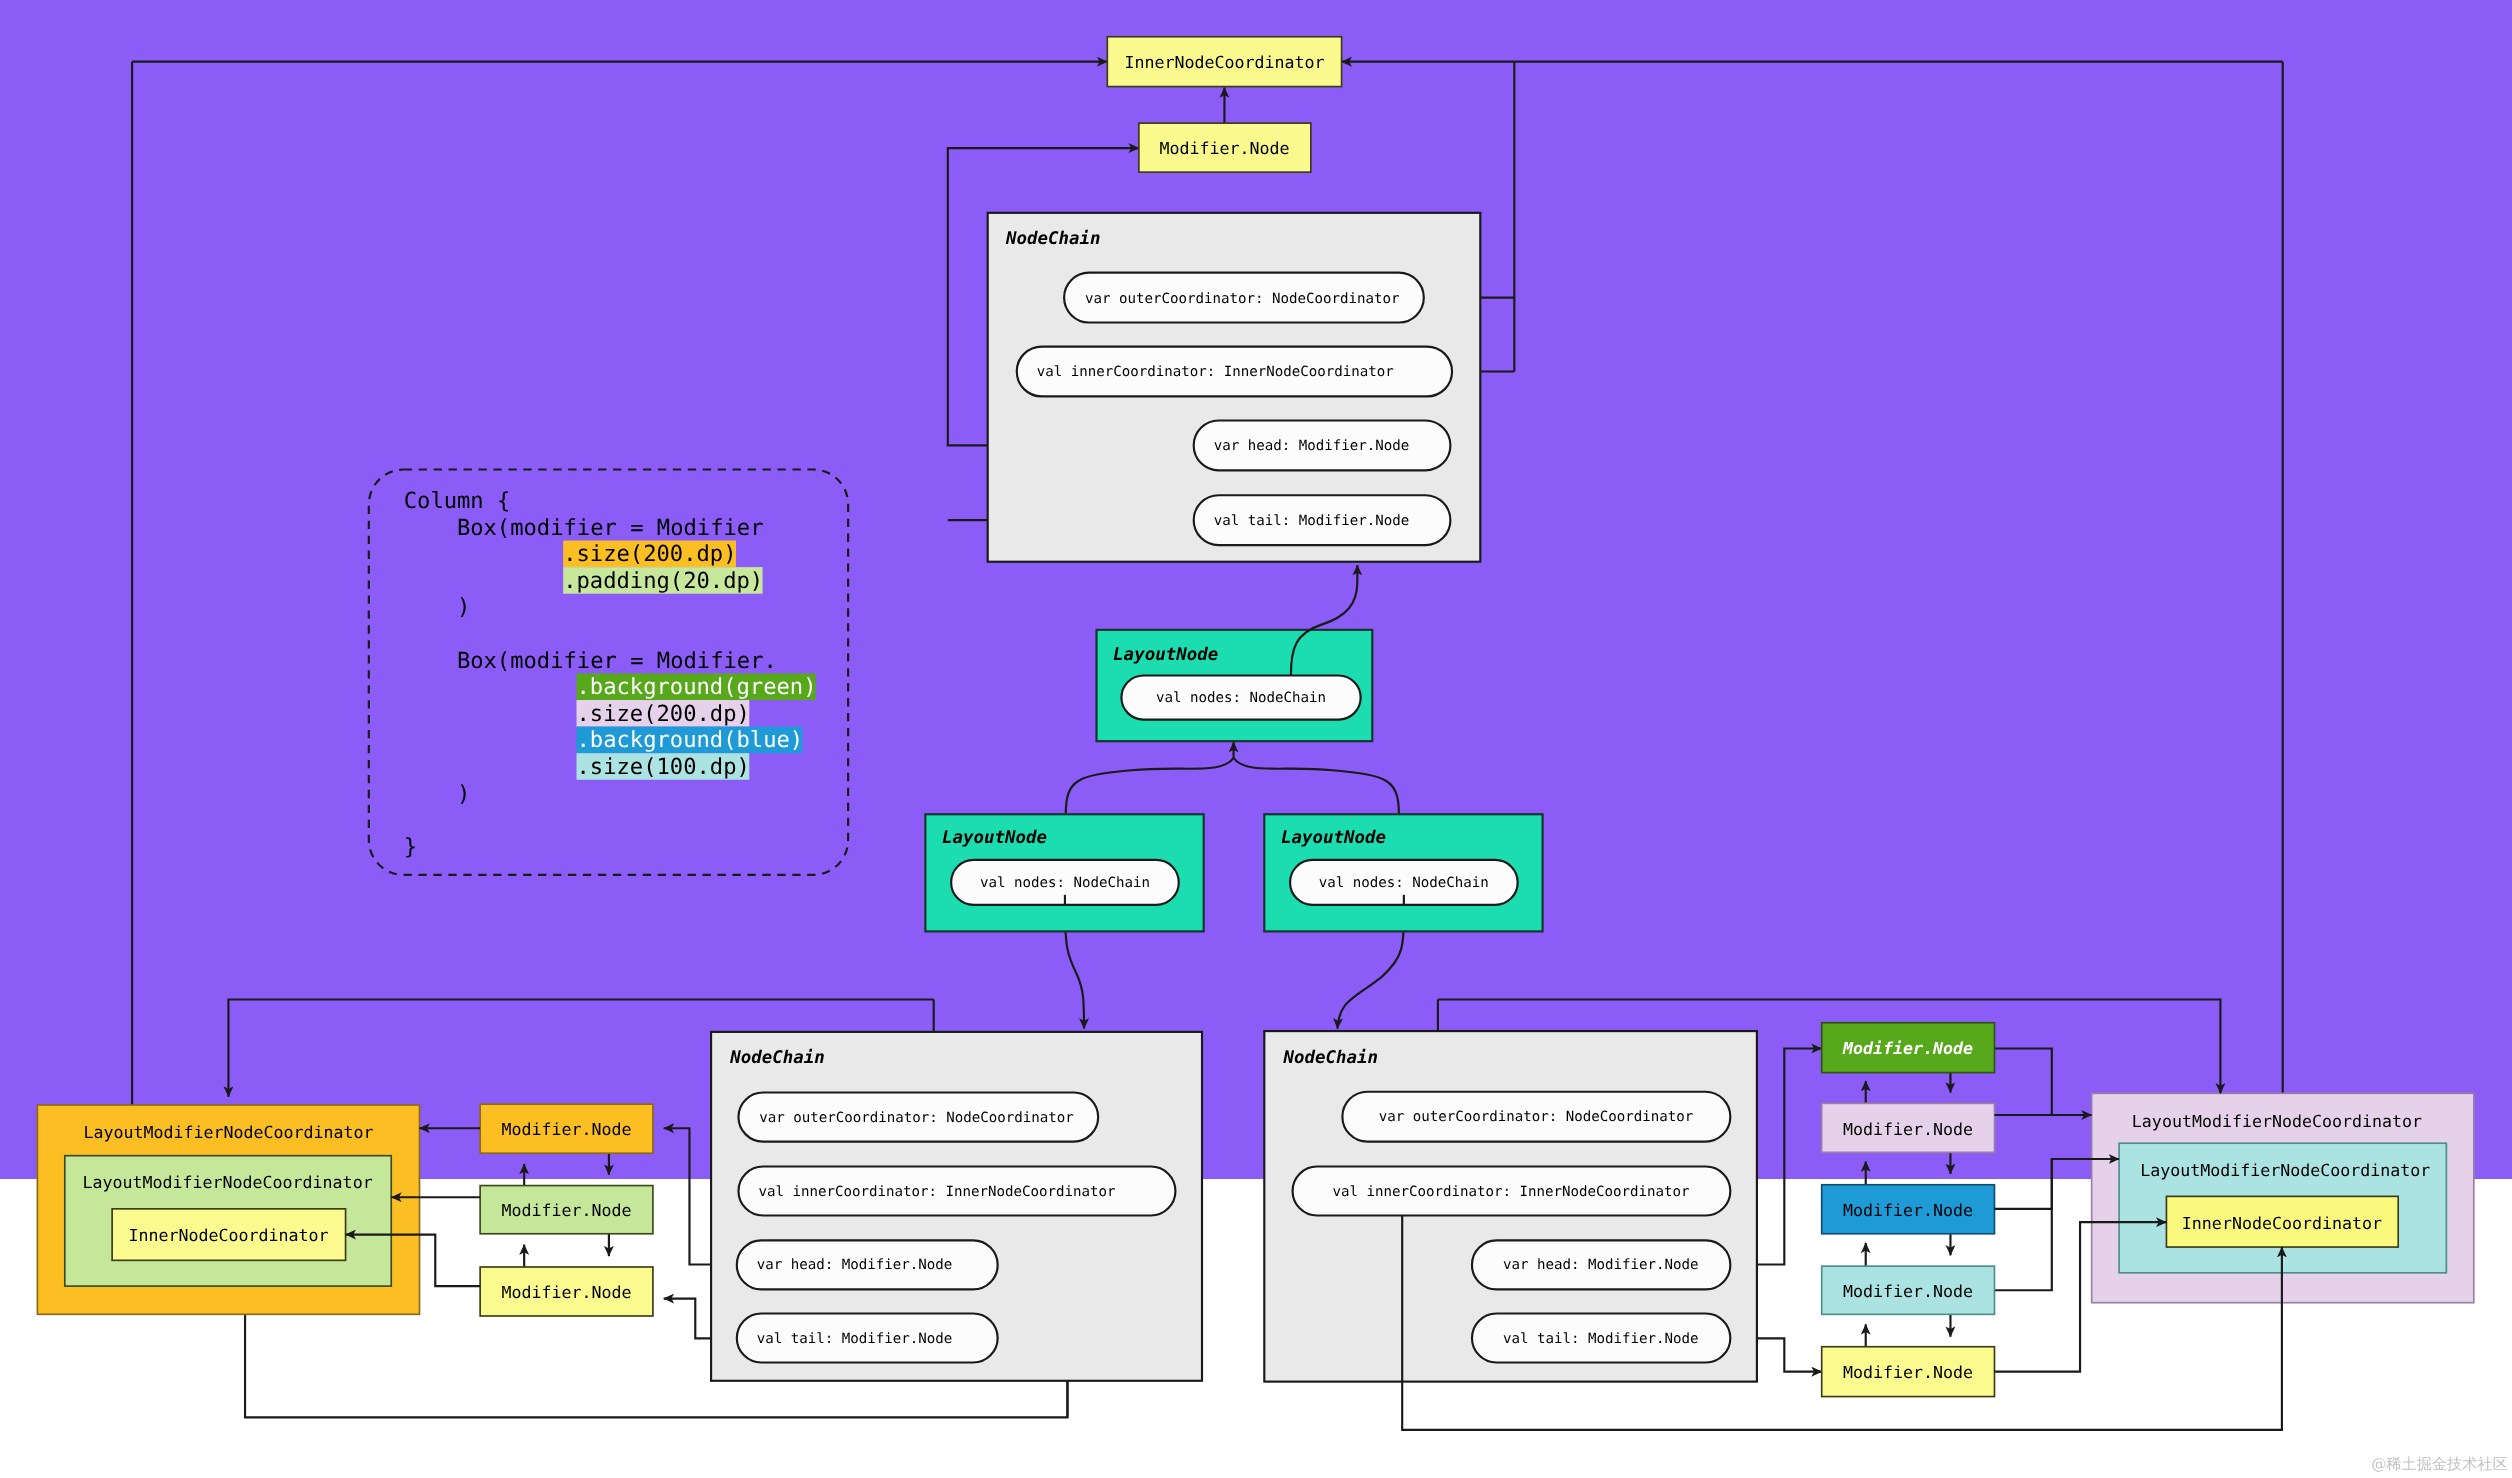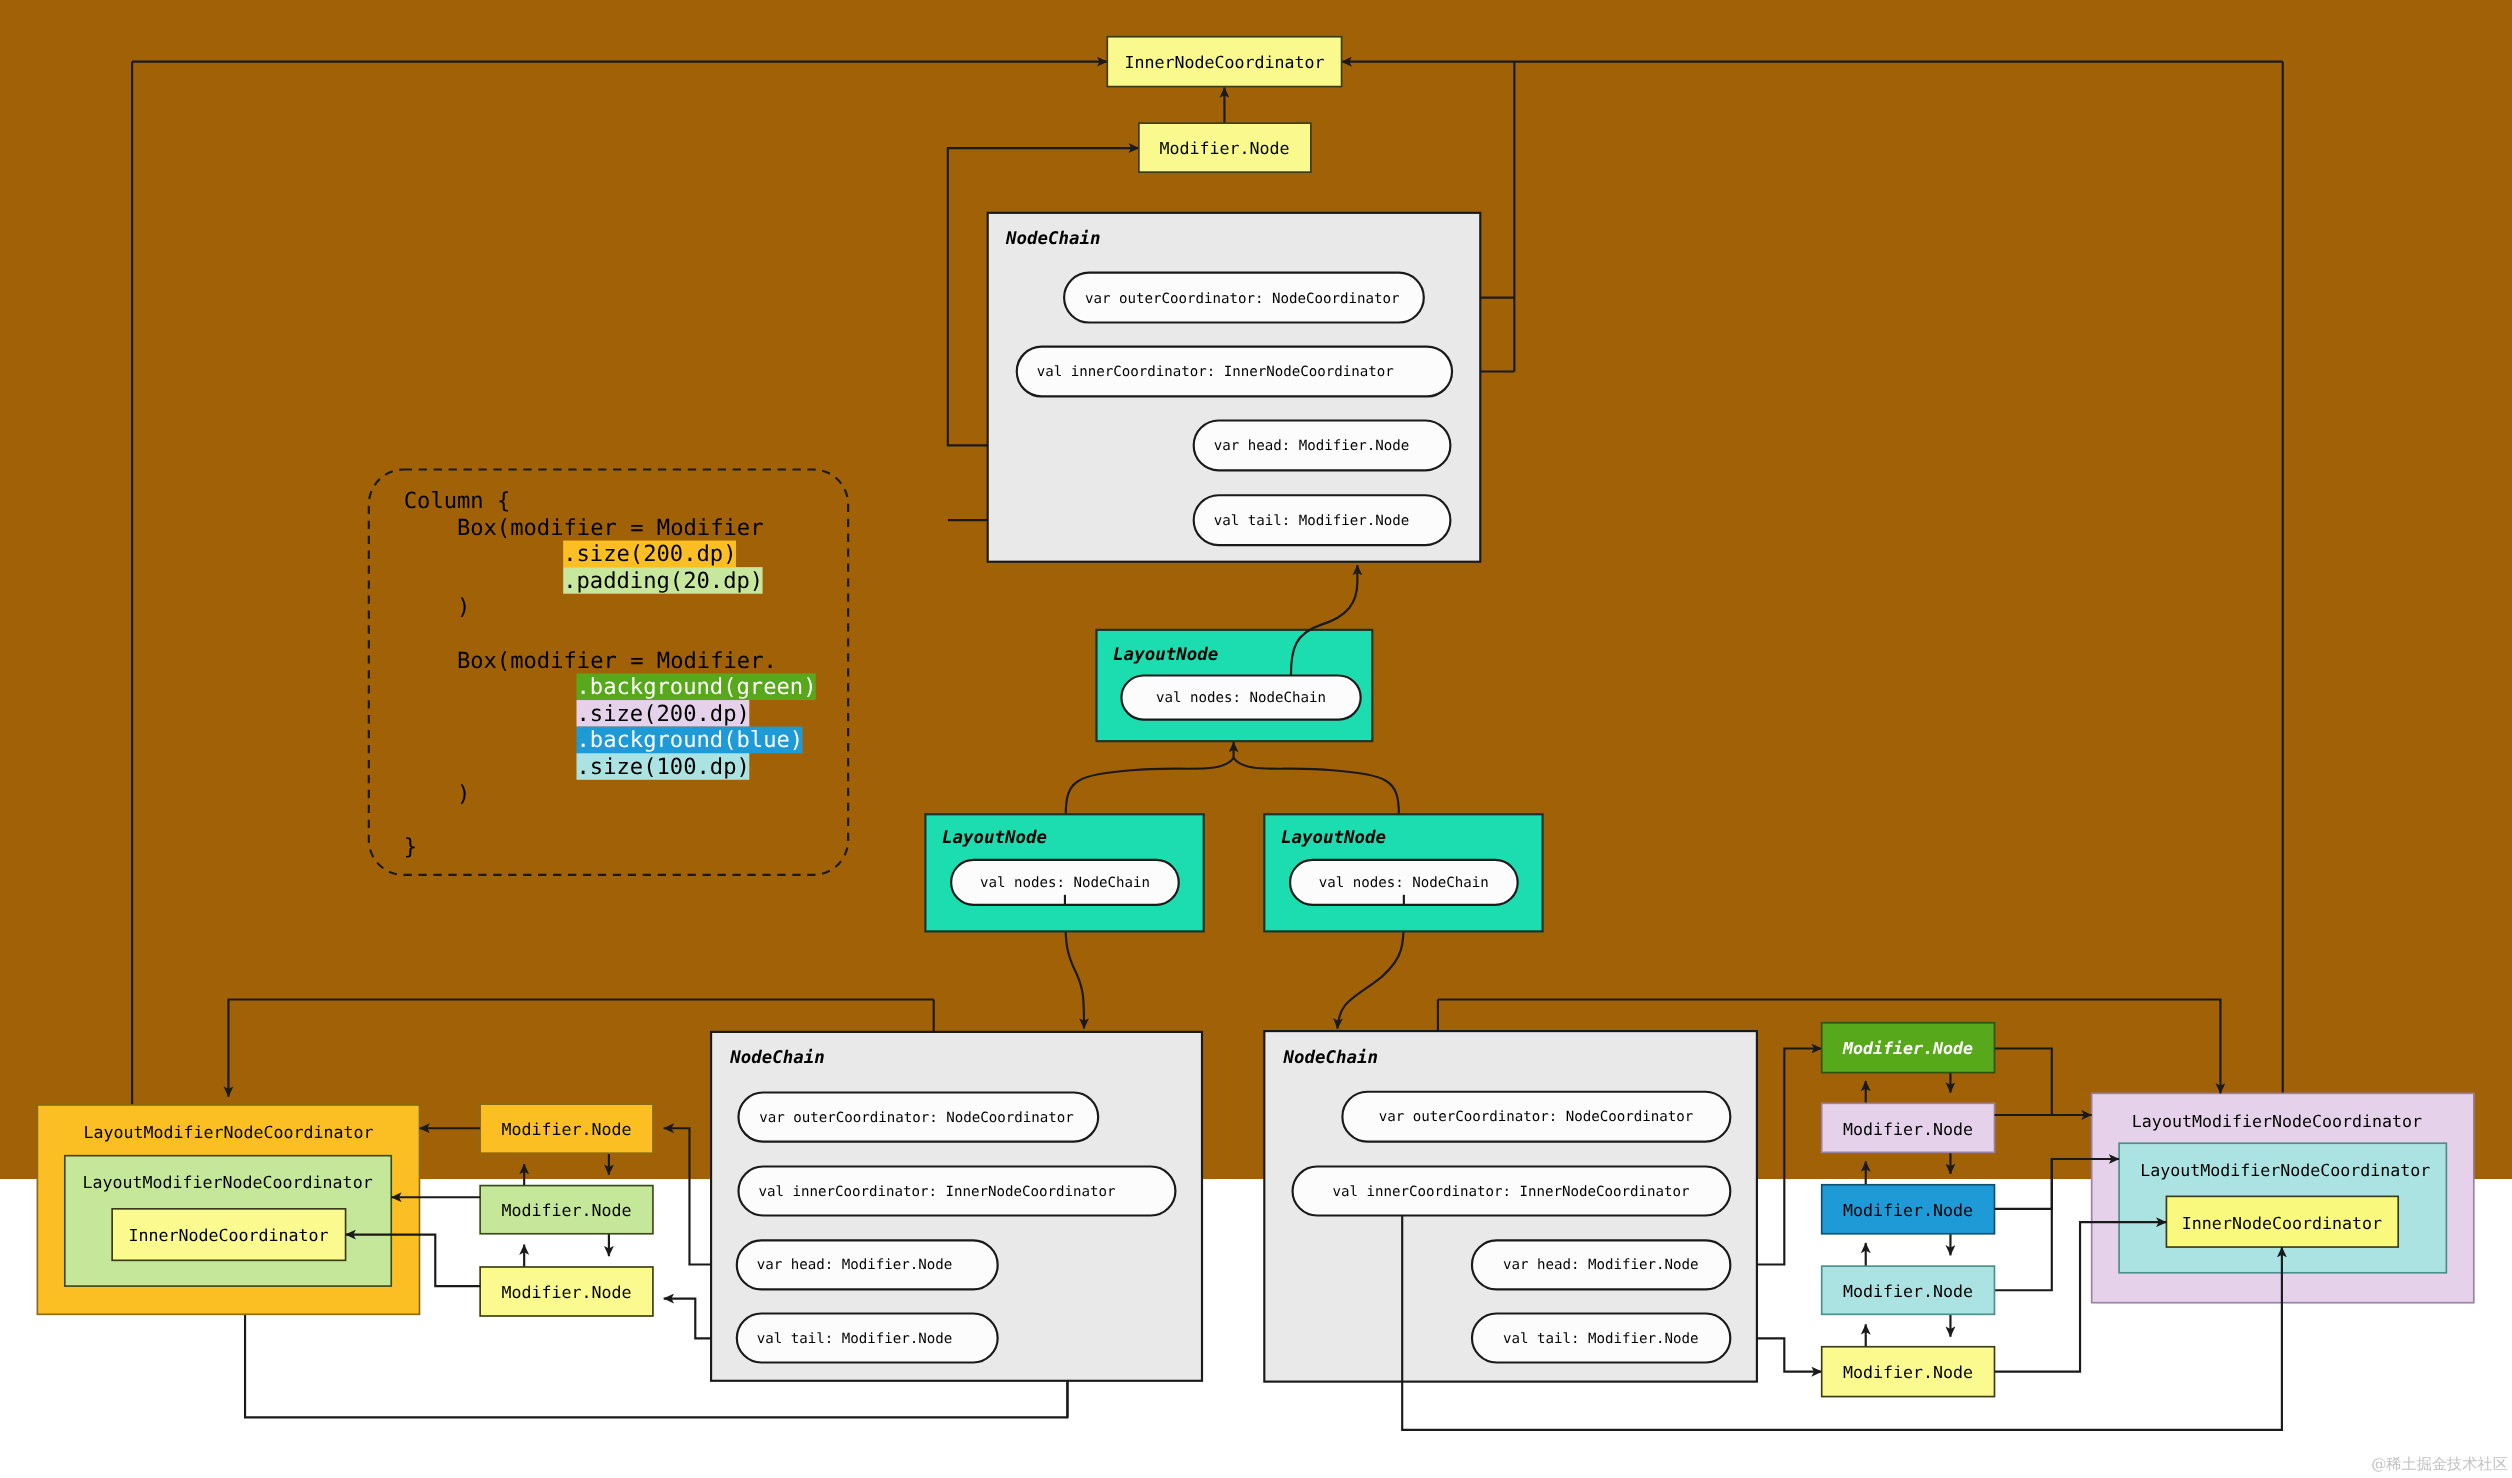--- a/index.html
+++ b/index.html
@@ -1,19 +1,19 @@
 <!DOCTYPE html>
 <html style="font-size:13.3px"><head>
 <meta charset="utf-8">
 <title>Compose NodeChain diagram</title>
 <style>
   html,body{margin:0;padding:0;background:#ffffff;}
   body{width:2512px;height:1479px;overflow:hidden;
        font-family:"DejaVu Sans Mono","Liberation Mono",monospace;}
-  #stage{position:relative;width:2512px;height:1179px;background:#a16207;}
+  #stage{position:relative;width:2512px;height:1179px;background:#8b5cf6;}
   svg#diagram{position:absolute;left:0;top:0;display:block;}
   svg text{font-family:"DejaVu Sans Mono","Liberation Mono",monospace;
            dominant-baseline:central;white-space:pre;
            -webkit-font-smoothing:antialiased;text-rendering:geometricPrecision;}
   .lbl20{font-size:20px;fill:#000000;}
   .lbl20w{font-size:20px;fill:#ffffff;font-style:italic;font-weight:bold;}
   .ttl21{font-size:21px;font-weight:bold;font-style:italic;fill:#000000;}
   .fld17{font-size:17px;fill:#000000;}
   .code{font-size:26.66px;fill:#000000;}
   .codew{font-size:26.66px;fill:#ffffff;}

